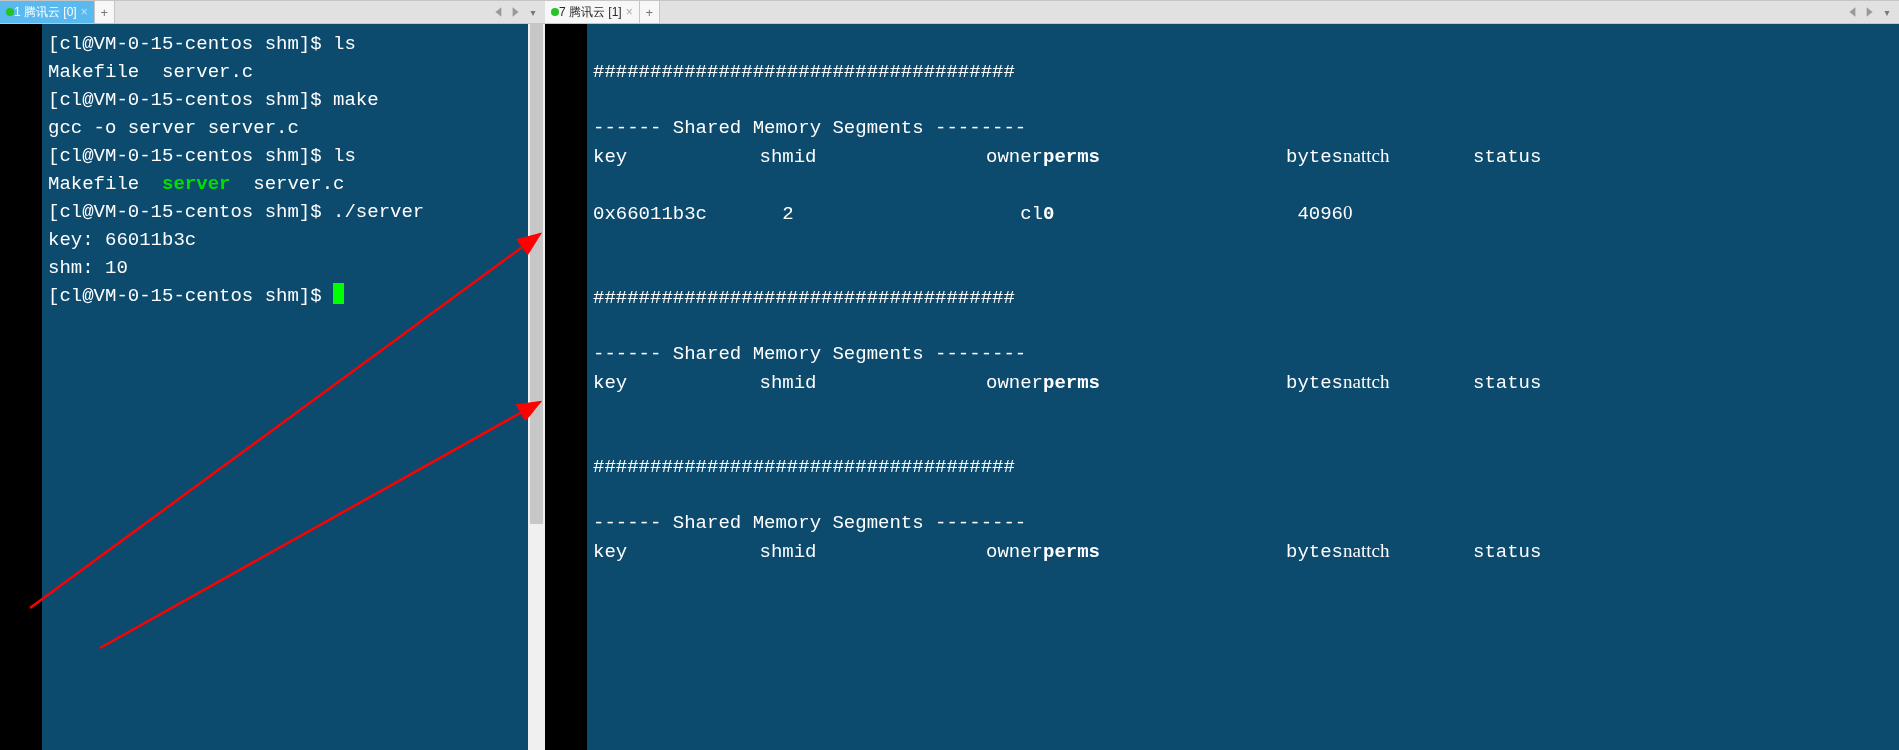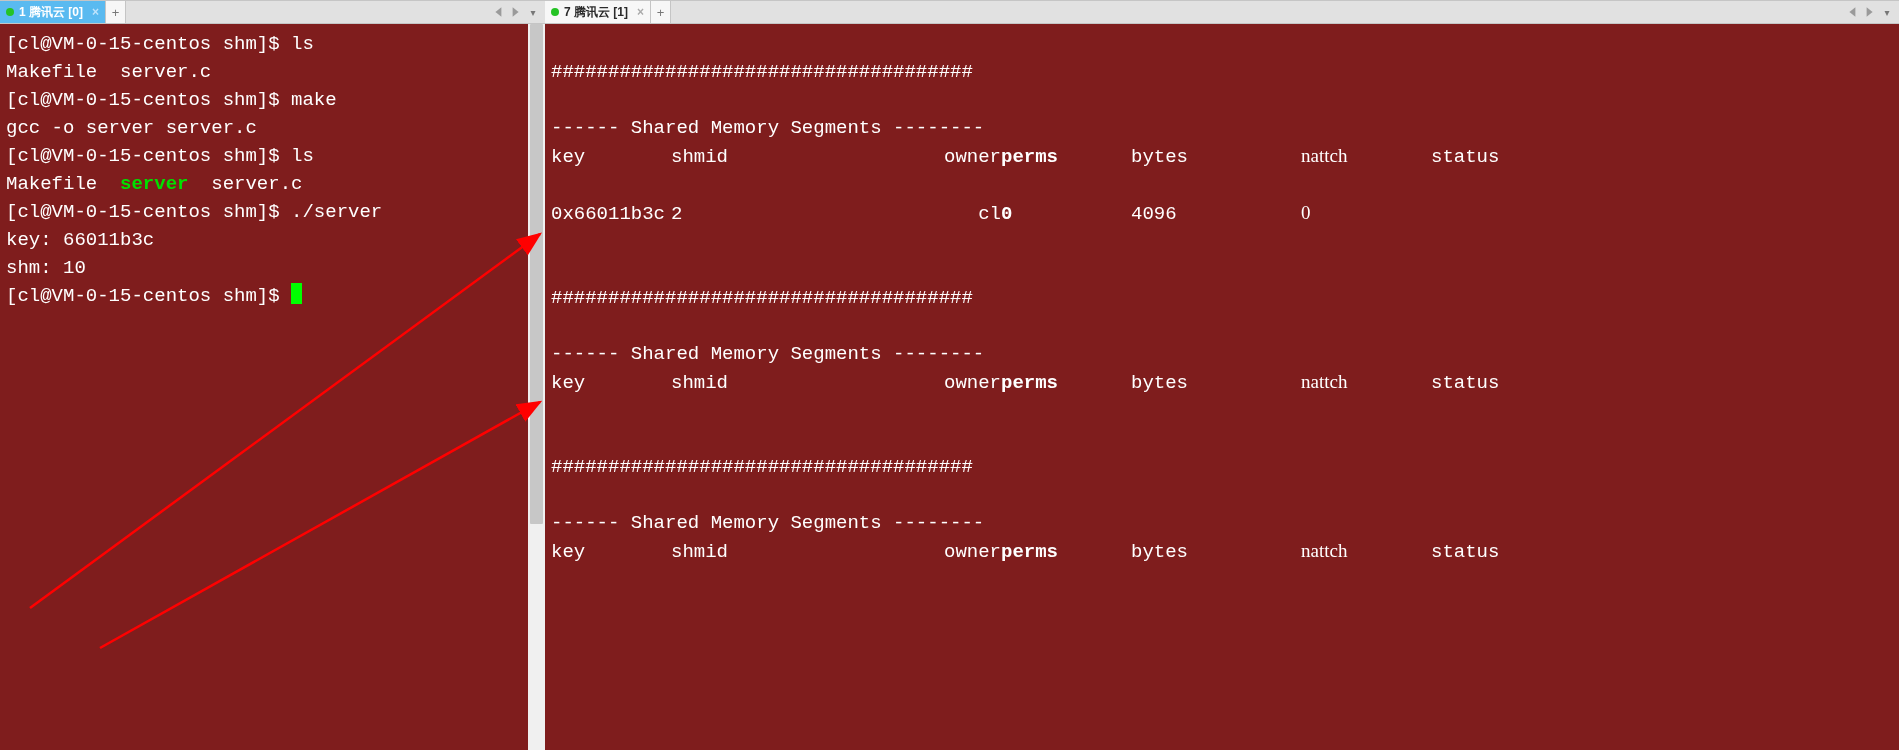--- a/index.html
+++ b/index.html
@@ -29,23 +29,21 @@
       color: #2a2a2a;
       position: relative;
     }
     .tab {
       height: 22px;
       display: flex;
       align-items: center;
       padding: 8px 6px;
       background: #f7f7f7;
       border-right: 1px solid #c5c5c5;
-      gap: 5px;
       cursor: pointer;
-      font-weight: bold;
     }
     .tab.active { background: #5abaf0; color: #fff; }
     .dot {
       width: 8px; height: 8px; border-radius: 50%;
       background: #25c325; display: inline-block;
     }
     .tab .close {
       font-size: 12px; color: #bfe3fb; margin-left: 4px;
     }
     .tab:not(.active) .close { color: #aaa; }
@@ -61,47 +59,47 @@
     }
     .tri-btn {
       width: 12px; height: 12px; color: #9a9a9a;
     }
     .menu-chevron {
       width: 16px; height: 22px;
       display: flex; align-items: center; justify-content: center;
       color: #777; font-size: 10px; cursor: pointer;
     }
     .terminal {
-      flex: 1; background: #7f1d1d; color: #fff;
+      flex: 1; background: #0c4a6e; color: #fff;
       padding: 6px 21px 8px 6px;
       white-space: pre; line-height: 28px;
-      overflow: hidden; position: relative;
+      overflow: hidden; position: relative; margin-left: 42px;
     }
     .green { color: #00e000; font-weight: bold; }
     .cursor {
       display: inline-block; width: 11px; height: 21px;
       background: #00ff00; vertical-align: -3px;
     }
     .scrollbar {
       position: absolute; top: 24px; right: 0; bottom: 0;
       width: 17px; background: #f0f0f0;
     }
     .scroll-thumb {
       position: absolute; left: 2px; right: 2px; top: 0;
       height: 500px; background: #c7c7c7; border-radius: 1px;
     }
     .pane-left .terminal { padding-right: 22px; }
     .annotation-overlay {
       position: absolute; inset: 0; pointer-events: none;
     }
     .col-key { display:inline-block; width:120px; }
-    .col-shmid { display:inline-block; width:150px; }
+    .col-shmid { display:inline-block; width:150px;text-align:center; }
     .col-owner { display:inline-block; width:180px;text-align:right; }
     .col-perms { display:inline-block; width:130px;font-weight:bold; }
-    .col-bytes { display:inline-block; width:170px; }
+    .col-bytes { display:inline-block; width:170px;text-align:right; }
     .col-nattch{ display:inline-block; width:130px;font-family:Liberation Serif, serif; }
     .col-status{ display:inline-block; }
   </style>
 </head>
 <body>
 
 <div class="panes">
 
   <div class="pane pane-left">
     <div class="tabbar">

